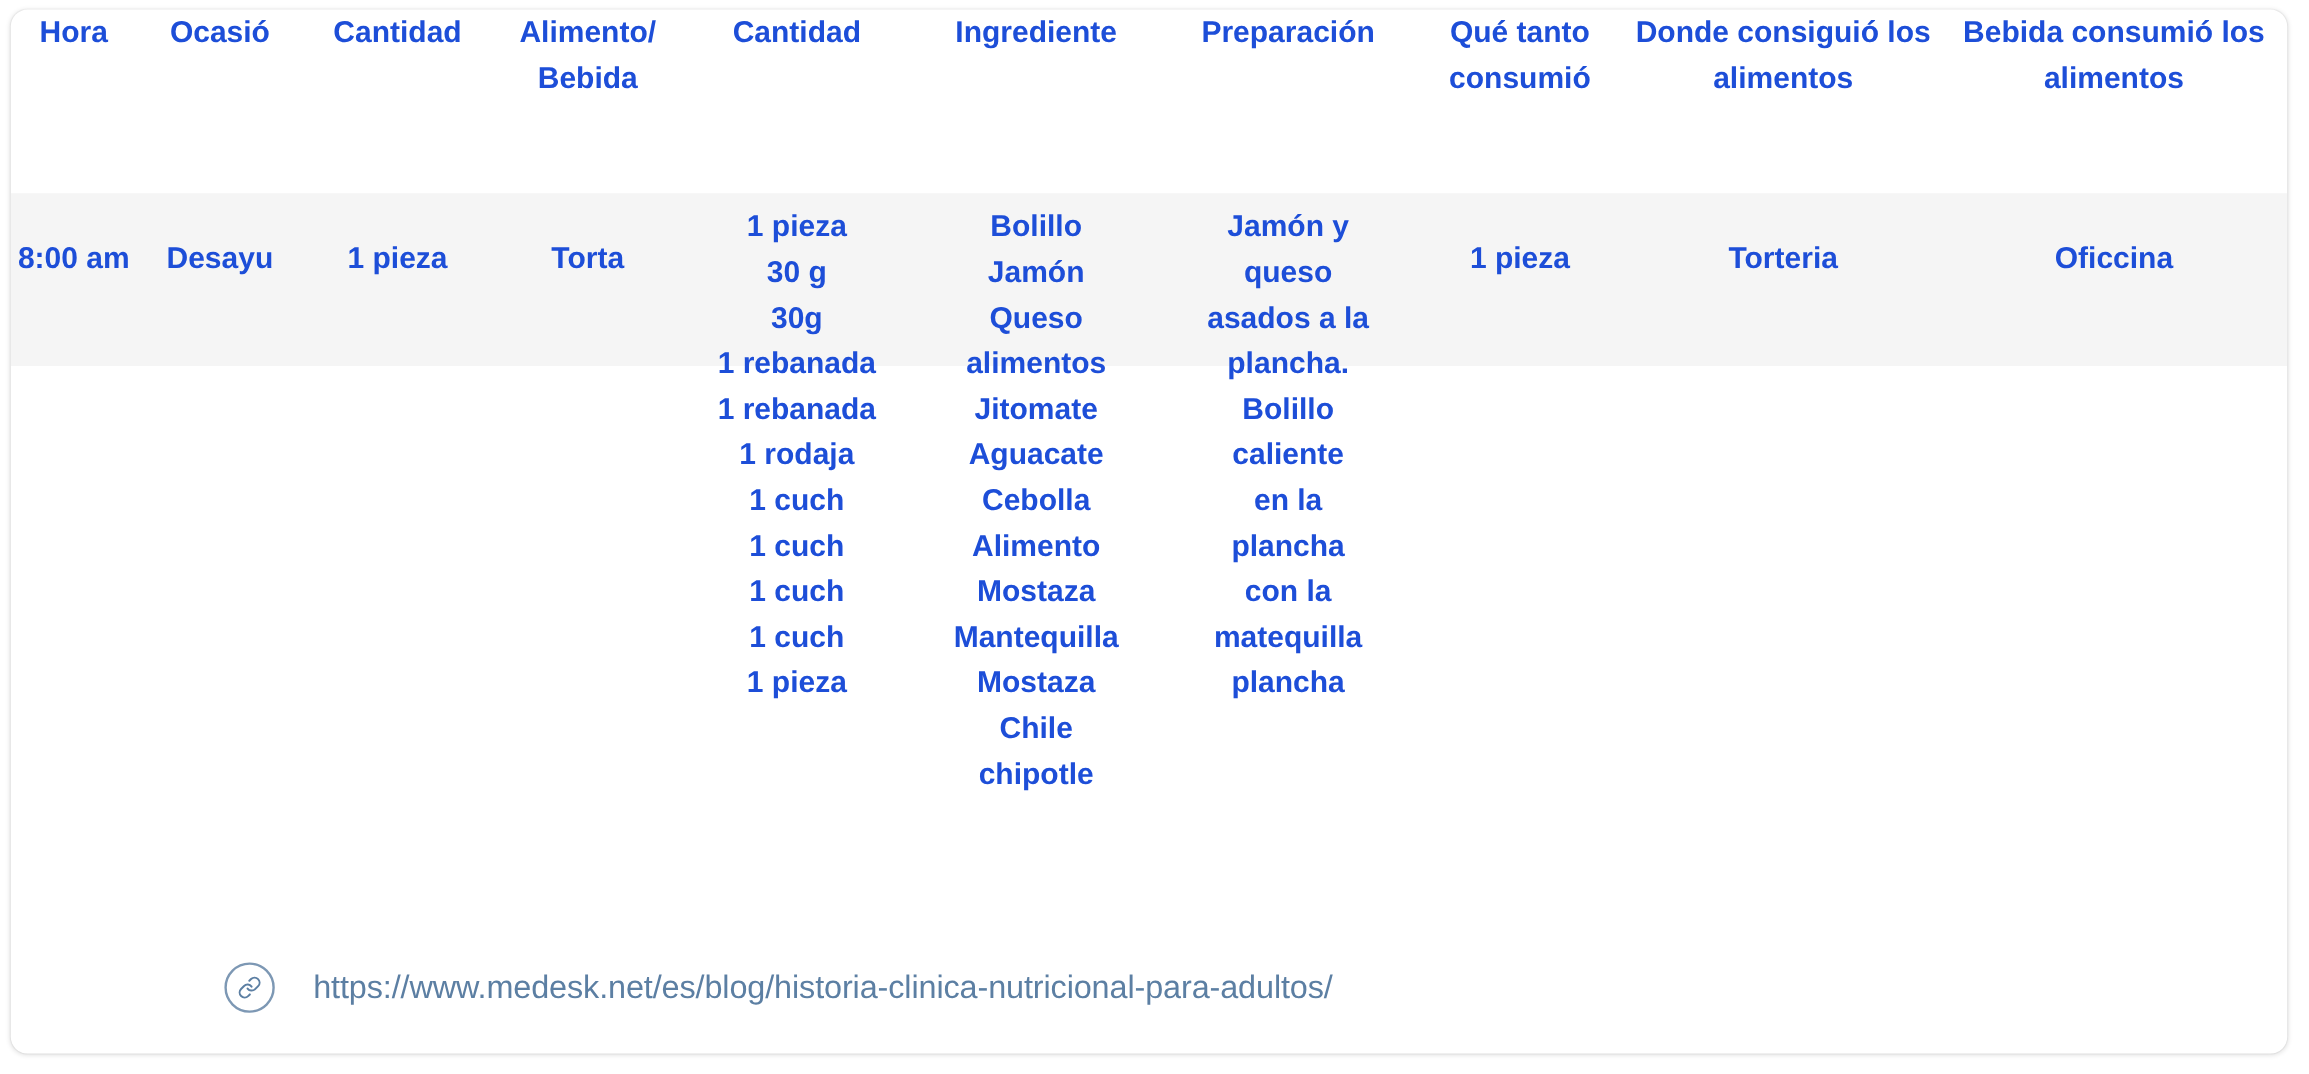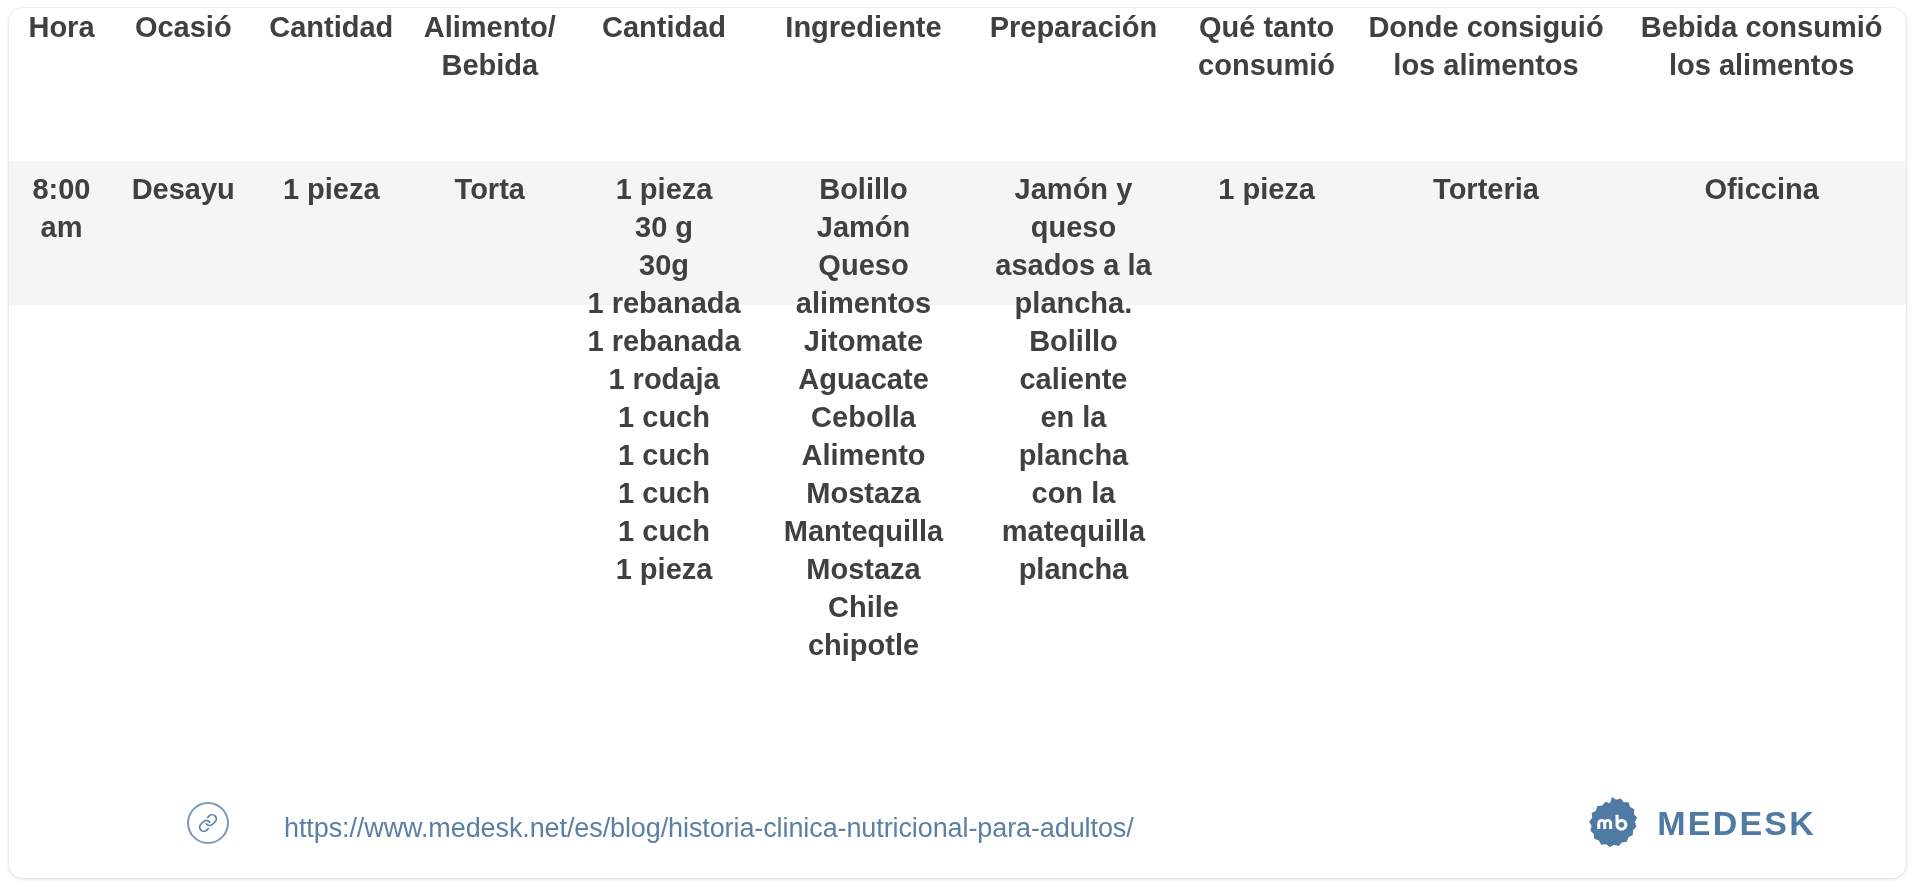--- a/index.html
+++ b/index.html
@@ -35,23 +35,23 @@
   }
 
   table.nutrition {
     width: 1897px;
     border-collapse: collapse;
     table-layout: fixed;
   }
 
   table.nutrition th,
   table.nutrition td {
-    color: #404040;
+    color: #1d4ed8;
     font-weight: bold;
-    font-size: 29px;
+    font-size: 25px;
     line-height: 38px;
     padding: 0;
     vertical-align: top;
     text-align: center;
   }
 
   thead th {
     height: 150px;
     vertical-align: middle;
     padding-bottom: 4px;
@@ -83,39 +83,39 @@
     height: 144px;
     background: #f5f5f5;
   }
 
   .cell-lines span {
     display: block;
   }
 
   .cell-single {
     display: block;
+    margin-top: 26px;
   }
 
   
   .footer {
     position: absolute;
     left: 0;
     top: 760px;
     width: 1897px;
     height: 110px;
     display: flex;
     align-items: center;
   }
 
   .footer-link {
     display: flex;
-    align-items: flex-end;
+    align-items: center;
     margin-left: 178px;
     text-decoration: none;
-    gap: 23px;
   }
 
   .link-badge {
     width: 38px;
     height: 38px;
     border-radius: 50%;
     border: 2px solid #7d98b4;
     display: flex;
     align-items: center;
     justify-content: center;
@@ -263,43 +263,16 @@
     <a class="footer-link" href="#">
       <span class="link-badge">
         <svg width="20" height="20" viewBox="0 0 24 24" fill="none" stroke="#5c7fa3" stroke-width="2" stroke-linecap="round" stroke-linejoin="round">
           <path d="M10 13a5 5 0 0 0 7.54.54l3-3a5 5 0 0 0-7.07-7.07l-1.72 1.71"></path>
           <path d="M14 11a5 5 0 0 0-7.54-.54l-3 3a5 5 0 0 0 7.07 7.07l1.71-1.71"></path>
         </svg>
       </span>
       <span class="link-url">https://www.medesk.net/es/blog/historia-clinica-nutricional-para-adultos/</span>
     </a>
 
-    <div class="brand">
-      <span class="brand-mark">
-        <svg width="54" height="54" viewBox="0 0 100 100" aria-hidden="true">
-          <g fill="#4f7aa4">
-            <path d="M50 2
-                     L57.6 7.1 L66.3 4.6 L71.8 11.7 L80.8 11.8 L83.4 20.4
-                     L91.4 24.5 L90.6 33.5 L96.5 40.3 L92.4 48.3 L95.2 56.9
-                     L88.9 63.3 L88.5 72.3 L80.5 76.4 L77.3 84.8 L68.4 85.9
-                     L62.5 92.7 L53.9 90.1 L46.1 94.6 L38.9 89.2 L30 90.1
-                     L25.6 82.2 L17.1 79.3 L16.3 70.3 L9.8 64.1 L12.2 55.4
-                     L7.8 47.6 L13.4 40.5 L12.3 31.6 L20.1 27.2 L23 18.7
-                     L31.9 17.6 L37.9 10.8 L46.4 13.4 Z"></path>
-          </g>
-          <g fill="#ffffff">
-            <path d="M31 42.5c-4.6 0-8.3 3.6-8.3 8.1v10.6h5.6V50.6c0-1.5 1.2-2.7 2.7-2.7
-                     s2.7 1.2 2.7 2.7v10.6h5.6V50.6c0-1.5 1.2-2.7 2.7-2.7s2.7 1.2 2.7 2.7
-                     v10.6h5.6V50.6c0-4.5-3.7-8.1-8.3-8.1-2.1 0-4 0.7-5.5 2
-                     -1.5-1.3-3.4-2-5.5-2z"></path>
-            <path d="M56.5 34.5h5.6v9.2c1.6-0.9 3.4-1.3 5.4-1.3 6.1 0 11 4.8 11 10.8
-                     s-4.9 10.8-11 10.8c-6.1 0-11-4.8-11-10.8V34.5z
-                     m11 13.5c-3 0-5.4 2.4-5.4 5.3s2.4 5.3 5.4 5.3 5.4-2.4 5.4-5.3
-                     -2.4-5.3-5.4-5.3z"></path>
-          </g>
-        </svg>
-      </span>
-      <span class="brand-name">MEDESK</span>
-    </div>
 
   </div>
 
 </div>
 
 </body></html>

